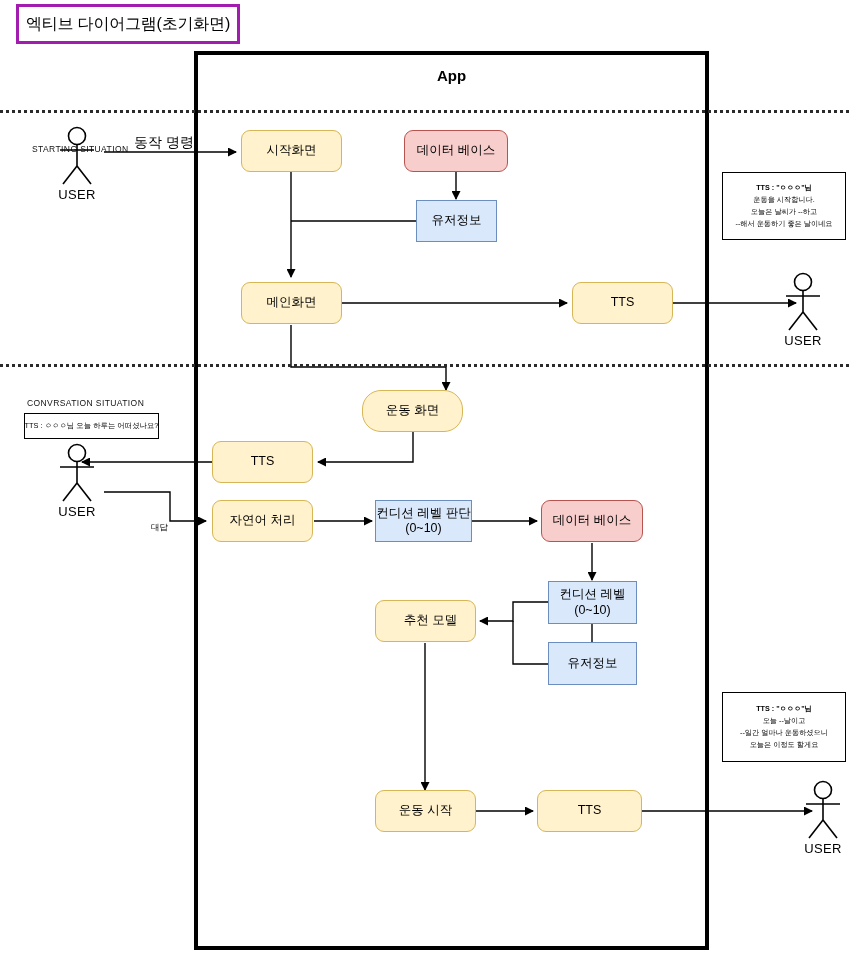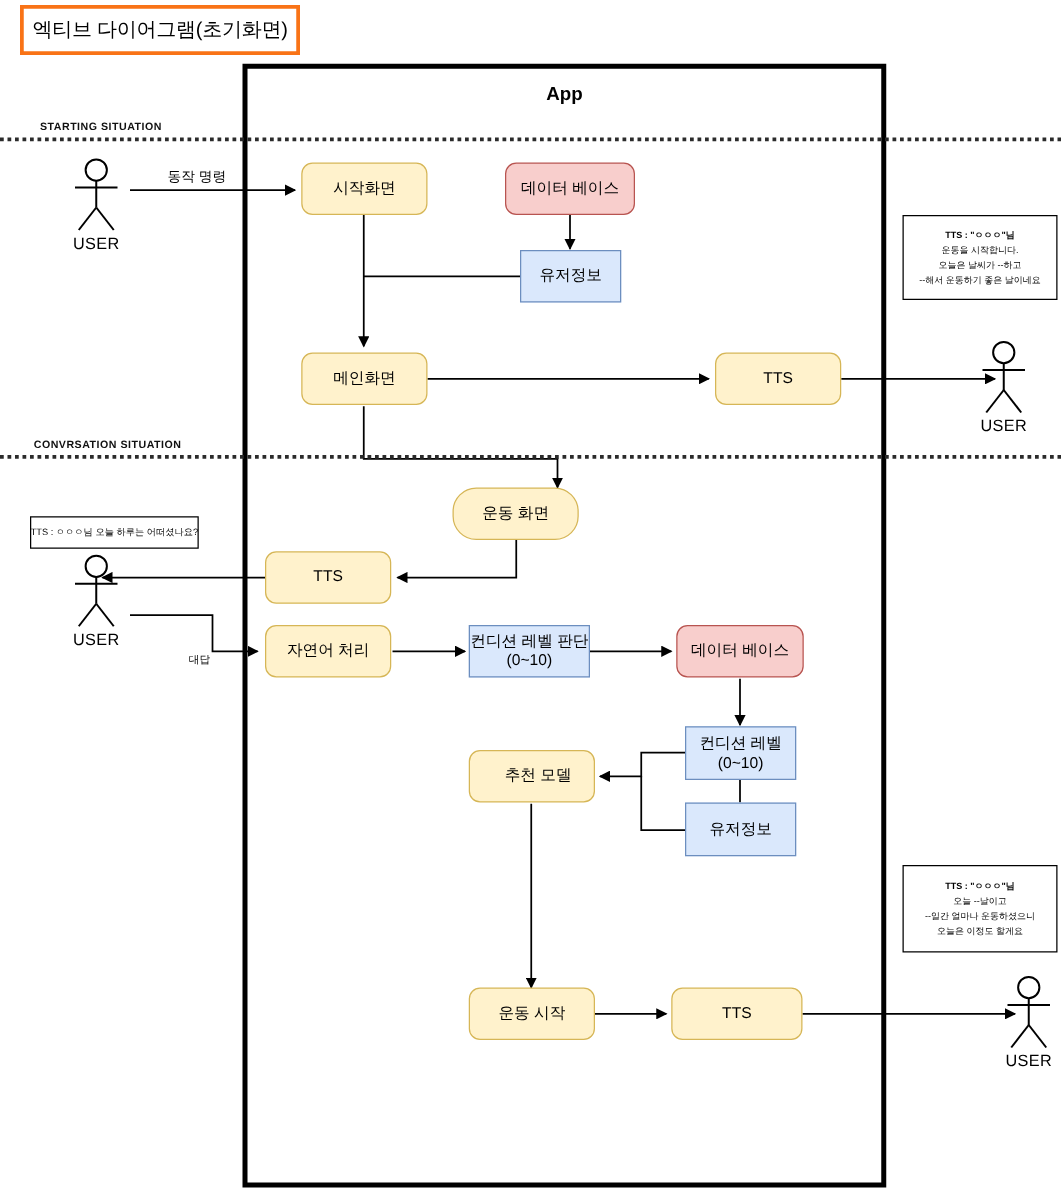--- a/index.html
+++ b/index.html
@@ -4,21 +4,21 @@
 <style>
   html,body{margin:0;padding:0;background:#ffffff;}
   body{width:849px;height:953px;position:relative;overflow:hidden;
        font-family:"Liberation Sans","DejaVu Sans",sans-serif;color:#000;}
   #canvas{position:absolute;inset:0;width:849px;height:953px;}
   .abs{position:absolute;box-sizing:border-box;}
 
   
   .title-plate{
     left:16px;top:4px;width:224px;height:40px;
-    border:3px solid #f97316;background:#fff;
+    border:3px solid #a21caf;background:#fff;
     display:flex;align-items:center;justify-content:center;
     font-size:16px;letter-spacing:-0.2px;
   }
 
   
   .app-frame{
     left:194px;top:51px;width:515px;height:899px;
     border:4px solid #000;background:transparent;
   }
   .app-title{
@@ -26,22 +26,22 @@
     display:flex;align-items:center;justify-content:center;
     font-size:15px;font-weight:bold;
   }
 
   
   .sep{
     left:0;width:849px;height:0;
     border-top:3px dotted #2b2b2b;
   }
   .sep-label{
-    font-size:8.5px;font-weight:bold;letter-spacing:0.4px;
-    white-space:nowrap;color:#111;
+    font-size:8.5px;font-weight:normal;letter-spacing:0.4px;
+    white-space:nowrap;color:#111;margin-top:48px;
   }
 
   
   .node{
     display:flex;align-items:center;justify-content:center;
     text-align:center;font-size:12.5px;line-height:1.22;
     border-width:1px;border-style:solid;
   }
   .node.yellow{background:#fff2cc;border-color:#d6b656;border-radius:9px;}
   .node.red{background:#f8cecc;border-color:#b85450;border-radius:9px;}
@@ -62,21 +62,21 @@
 
   
   .actor{width:60px;}
   .actor svg{display:block;}
   .actor-label{
     text-align:center;font-size:13px;margin-top:1px;letter-spacing:0.3px;
   }
 
   
   .edge-label{
-    position:absolute;font-size:11px;white-space:nowrap;background:transparent;
+    position:absolute;font-size:14px;white-space:nowrap;background:transparent;
   }
   .edge-label.small{font-size:8.5px;}
 </style>
 </head>
 <body>
 
 <svg id="canvas" viewBox="0 0 849 953" xmlns="http://www.w3.org/2000/svg">
   <defs>
     <marker id="ah" markerWidth="9" markerHeight="9" refX="8" refY="4.5" orient="auto" markerUnits="userSpaceOnUse">
       <path d="M0,0 L9,4.5 L0,9 z" fill="#000"></path>

